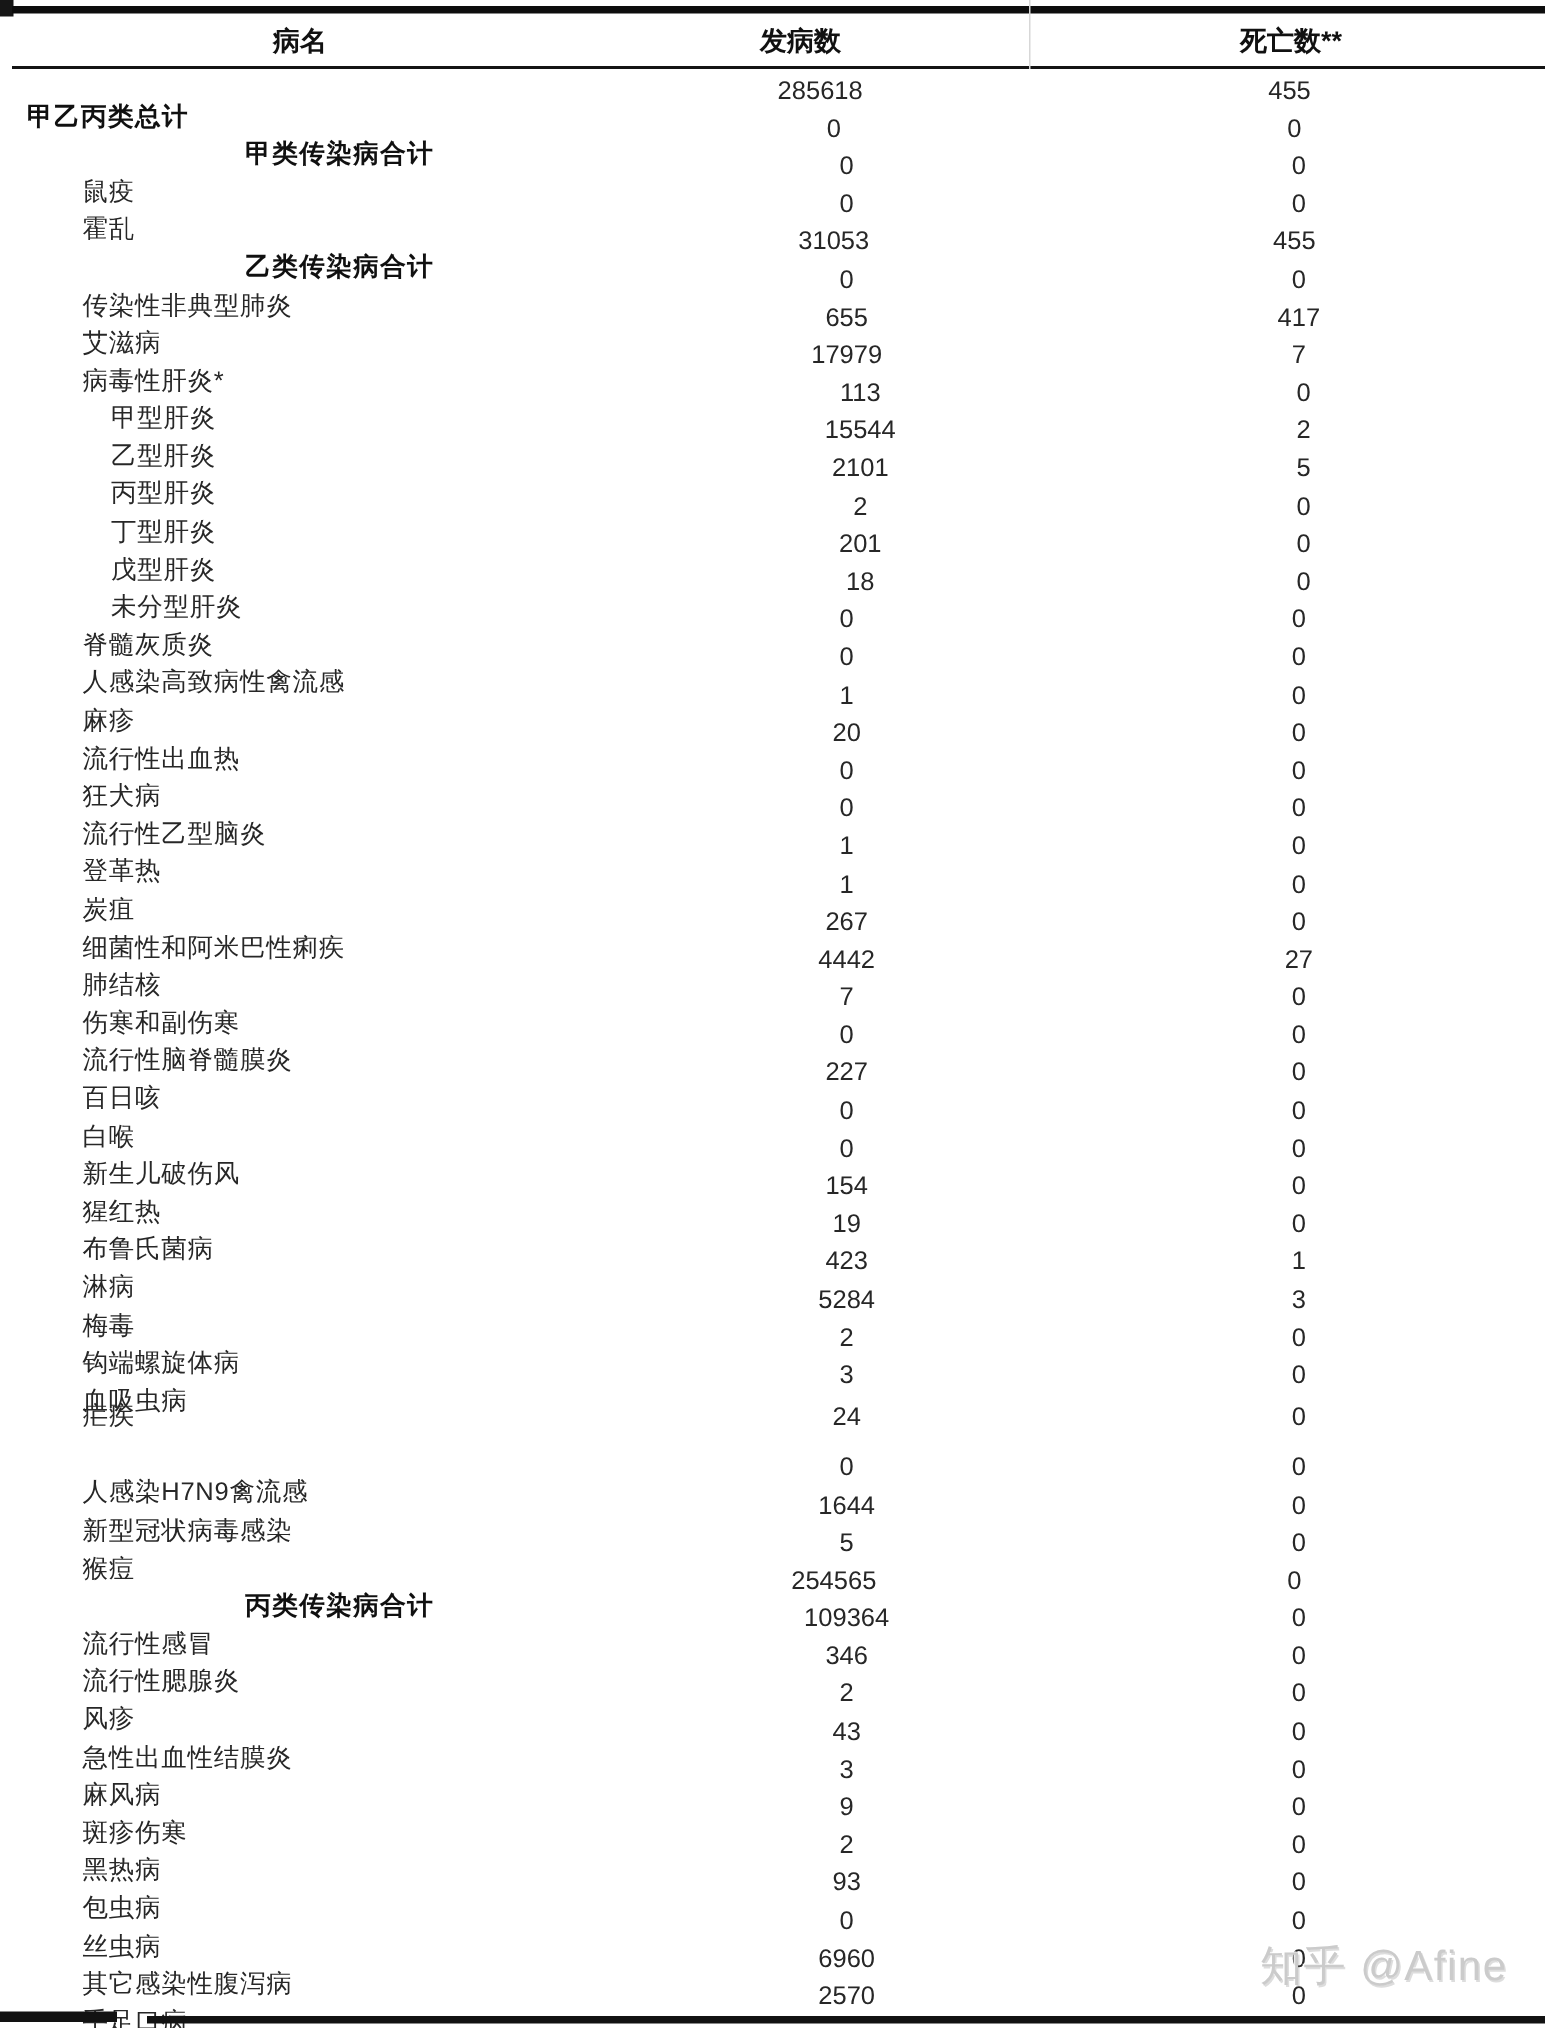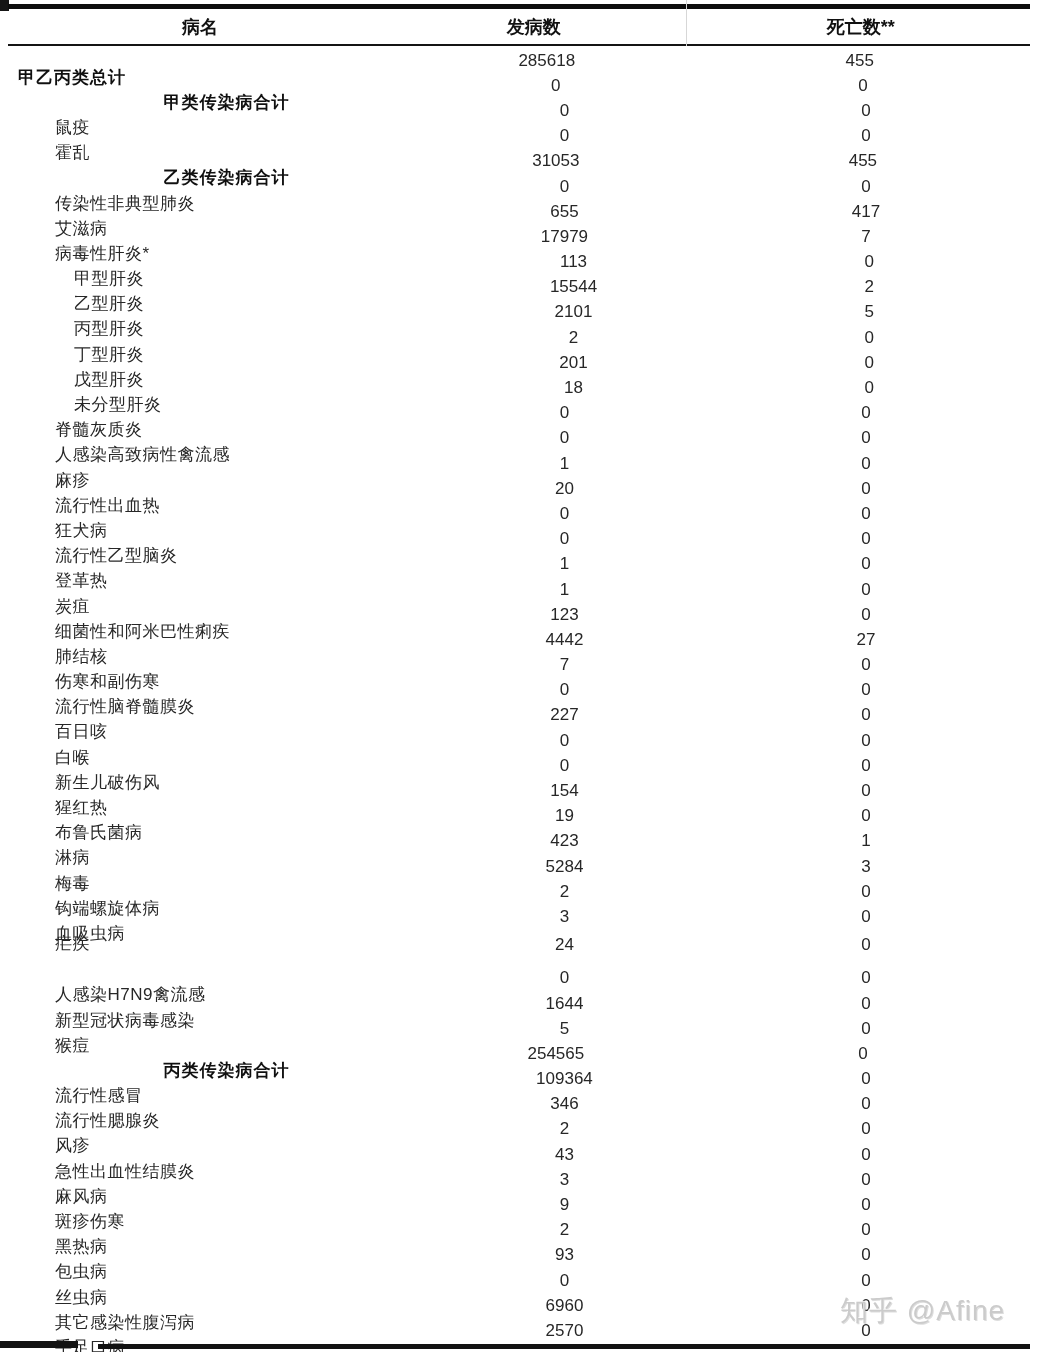--- a/index.html
+++ b/index.html
@@ -249,21 +249,21 @@
   </div>
 
   <div class="row indent-2">
     <div class="c-name">炭疽</div>
     <div class="c-cases">1</div>
     <div class="c-deaths">0</div>
   </div>
 
   <div class="row indent-2">
     <div class="c-name">细菌性和阿米巴性痢疾</div>
-    <div class="c-cases">123</div>
+    <div class="c-cases">267</div>
     <div class="c-deaths">0</div>
   </div>
 
   <div class="row indent-2">
     <div class="c-name">肺结核</div>
     <div class="c-cases">4442</div>
     <div class="c-deaths">27</div>
   </div>
 
   <div class="row indent-2">

